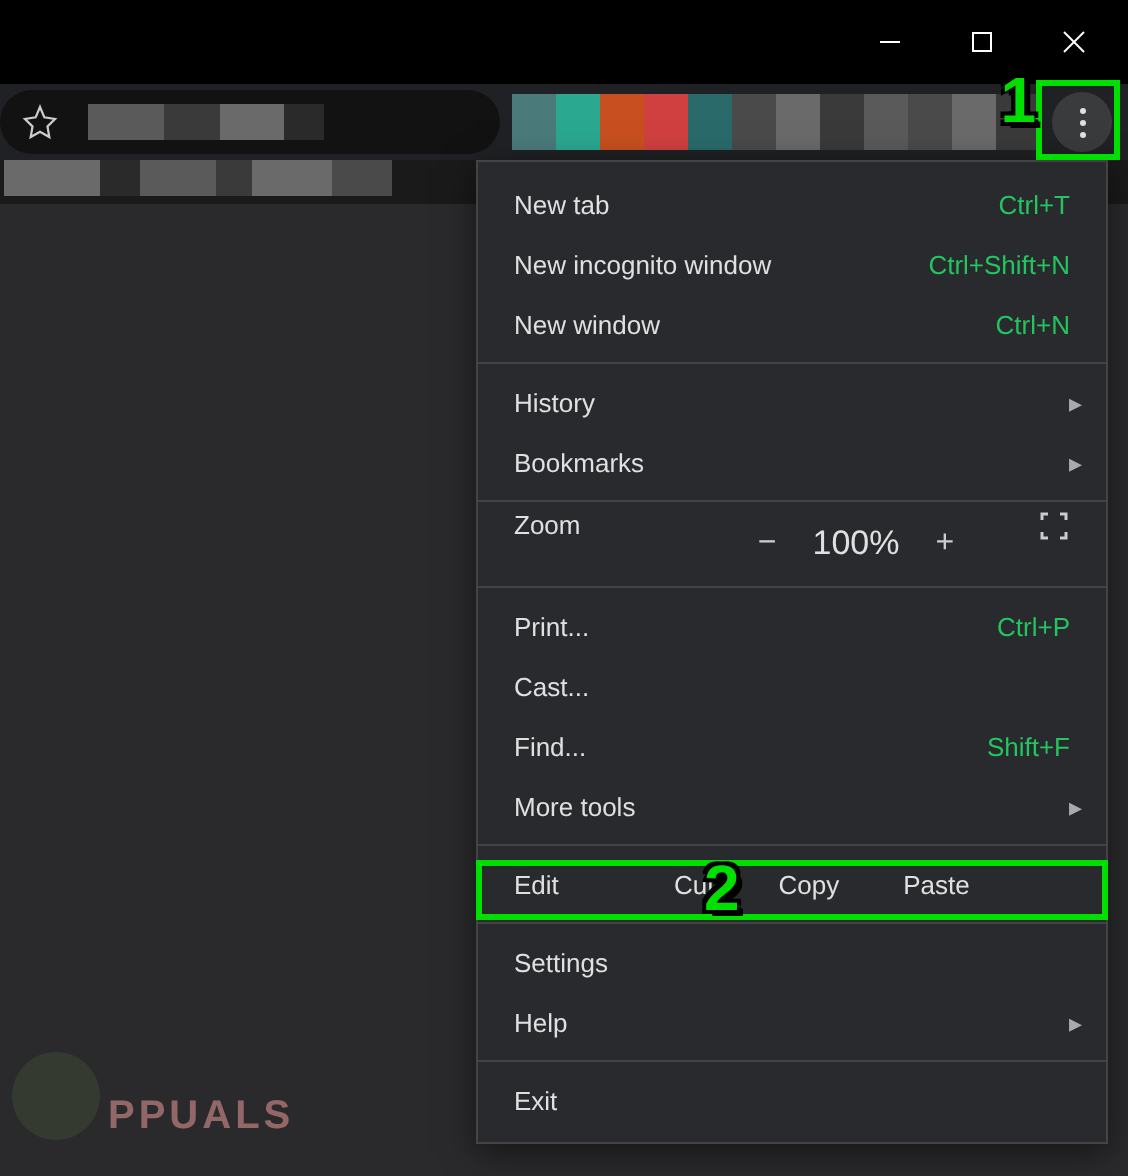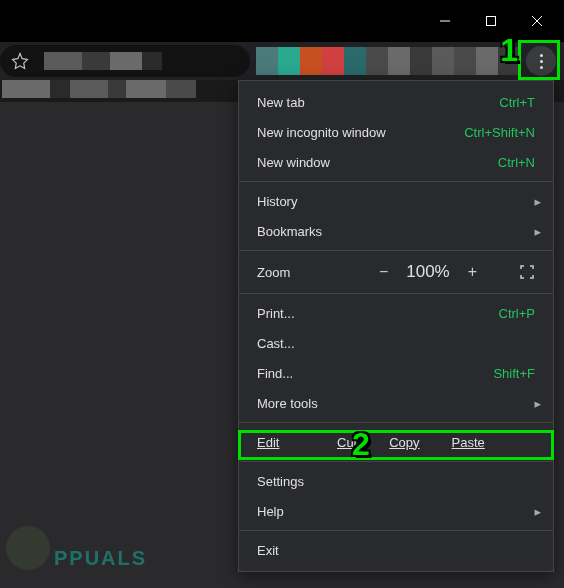--- a/index.html
+++ b/index.html
@@ -28,41 +28,41 @@
 
 .content { position: absolute; top: 102px; left: 0; right: 0; bottom: 0; background: #2a2a2c; }
 
 .menu { position: absolute; top: 80px; right: 10px; width: 316px; background: #292a2d; border: 1px solid #444; box-shadow: 0 4px 16px rgba(0,0,0,0.5); padding: 6px 0; }
 .menu-item { height: 30px; display: flex; align-items: center; padding: 0 18px; color: #e0e0e0; font-size: 13px; cursor: pointer; position: relative; }
 .menu-label { flex: 1; }
 .menu-shortcut { color: #22c55e; font-size: 13px; }
 .menu-arrow { position: absolute; right: 12px; color: #aaa; }
 .menu-sep { height: 1px; background: #444; margin: 4px 0; }
 
-.zoom-row { height: 34px; display: flex; align-items: center; padding: 0 18px; color: #e0e0e0; font-size: 13px; }
+.zoom-row { height: 34px; display: flex; padding: 0 18px; color: #e0e0e0; font-size: 13px; }
 .zoom-row .lbl { width: 80px; }
 .zoom-ctrl { flex: 1; display: flex; align-items: center; justify-content: center; gap: 18px; }
 .zoom-btn { color: #ccc; cursor: pointer; font-size: 16px; }
 .zoom-val { font-size: 17px; }
 .fs-btn { width: 16px; height: 16px; display: flex; align-items: center; justify-content: center; cursor: pointer; }
 
-.edit-row { height: 30px; display: flex; align-items: center; padding: 0 18px; color: #e0e0e0; font-size: 13px; text-decoration: underline; }
+.edit-row { height: 30px; display: flex; align-items: center; padding: 0 18px; color: #e0e0e0; font-size: 13px; }
 .edit-row .lbl { width: 80px; }
 .edit-btns { flex: 1; display: flex; gap: 32px; }
 .edit-btns span { cursor: pointer; }
 
 .highlight-box { position: absolute; border: 3px solid #00e000; pointer-events: none; }
 .hb1 { top: 40px; right: 4px; width: 42px; height: 40px; }
 .hb2 { top: 430px; right: 10px; width: 316px; height: 30px; }
 
 .badge { position: absolute; font-size: 32px; font-weight: 900; color: #00e000; text-shadow: 2px 2px 0 #000, -2px -2px 0 #000, 2px -2px 0 #000, -2px 2px 0 #000, 3px 3px 0 #000; font-family: Arial Black, sans-serif; }
 .b1 { top: 32px; right: 46px; }
 .b2 { top: 426px; left: 352px; }
 
-.watermark { position: absolute; bottom: 18px; left: 6px; color: #14b8a6; font-size: 20px; letter-spacing: 2px; font-weight: 600; display: flex; align-items: flex-end; gap: 4px; opacity: 0.5; }
+.watermark { position: absolute; bottom: 18px; left: 6px; color: #fca5a5; font-size: 20px; letter-spacing: 2px; font-weight: 600; display: flex; align-items: flex-end; gap: 4px; opacity: 0.5; }
 .wm-icon { width: 44px; height: 44px; border-radius: 50%; background: #4a5a3a; position: relative; opacity: 0.7; }
 </style>
 </head>
 <body>
 
 <div class="titlebar">
   <div class="titlebar-btn">
     <svg viewBox="0 0 12 12">
         <line x1="1" y1="6" x2="11" y2="6" stroke="#fff" stroke-width="1"></line>
       </svg>

